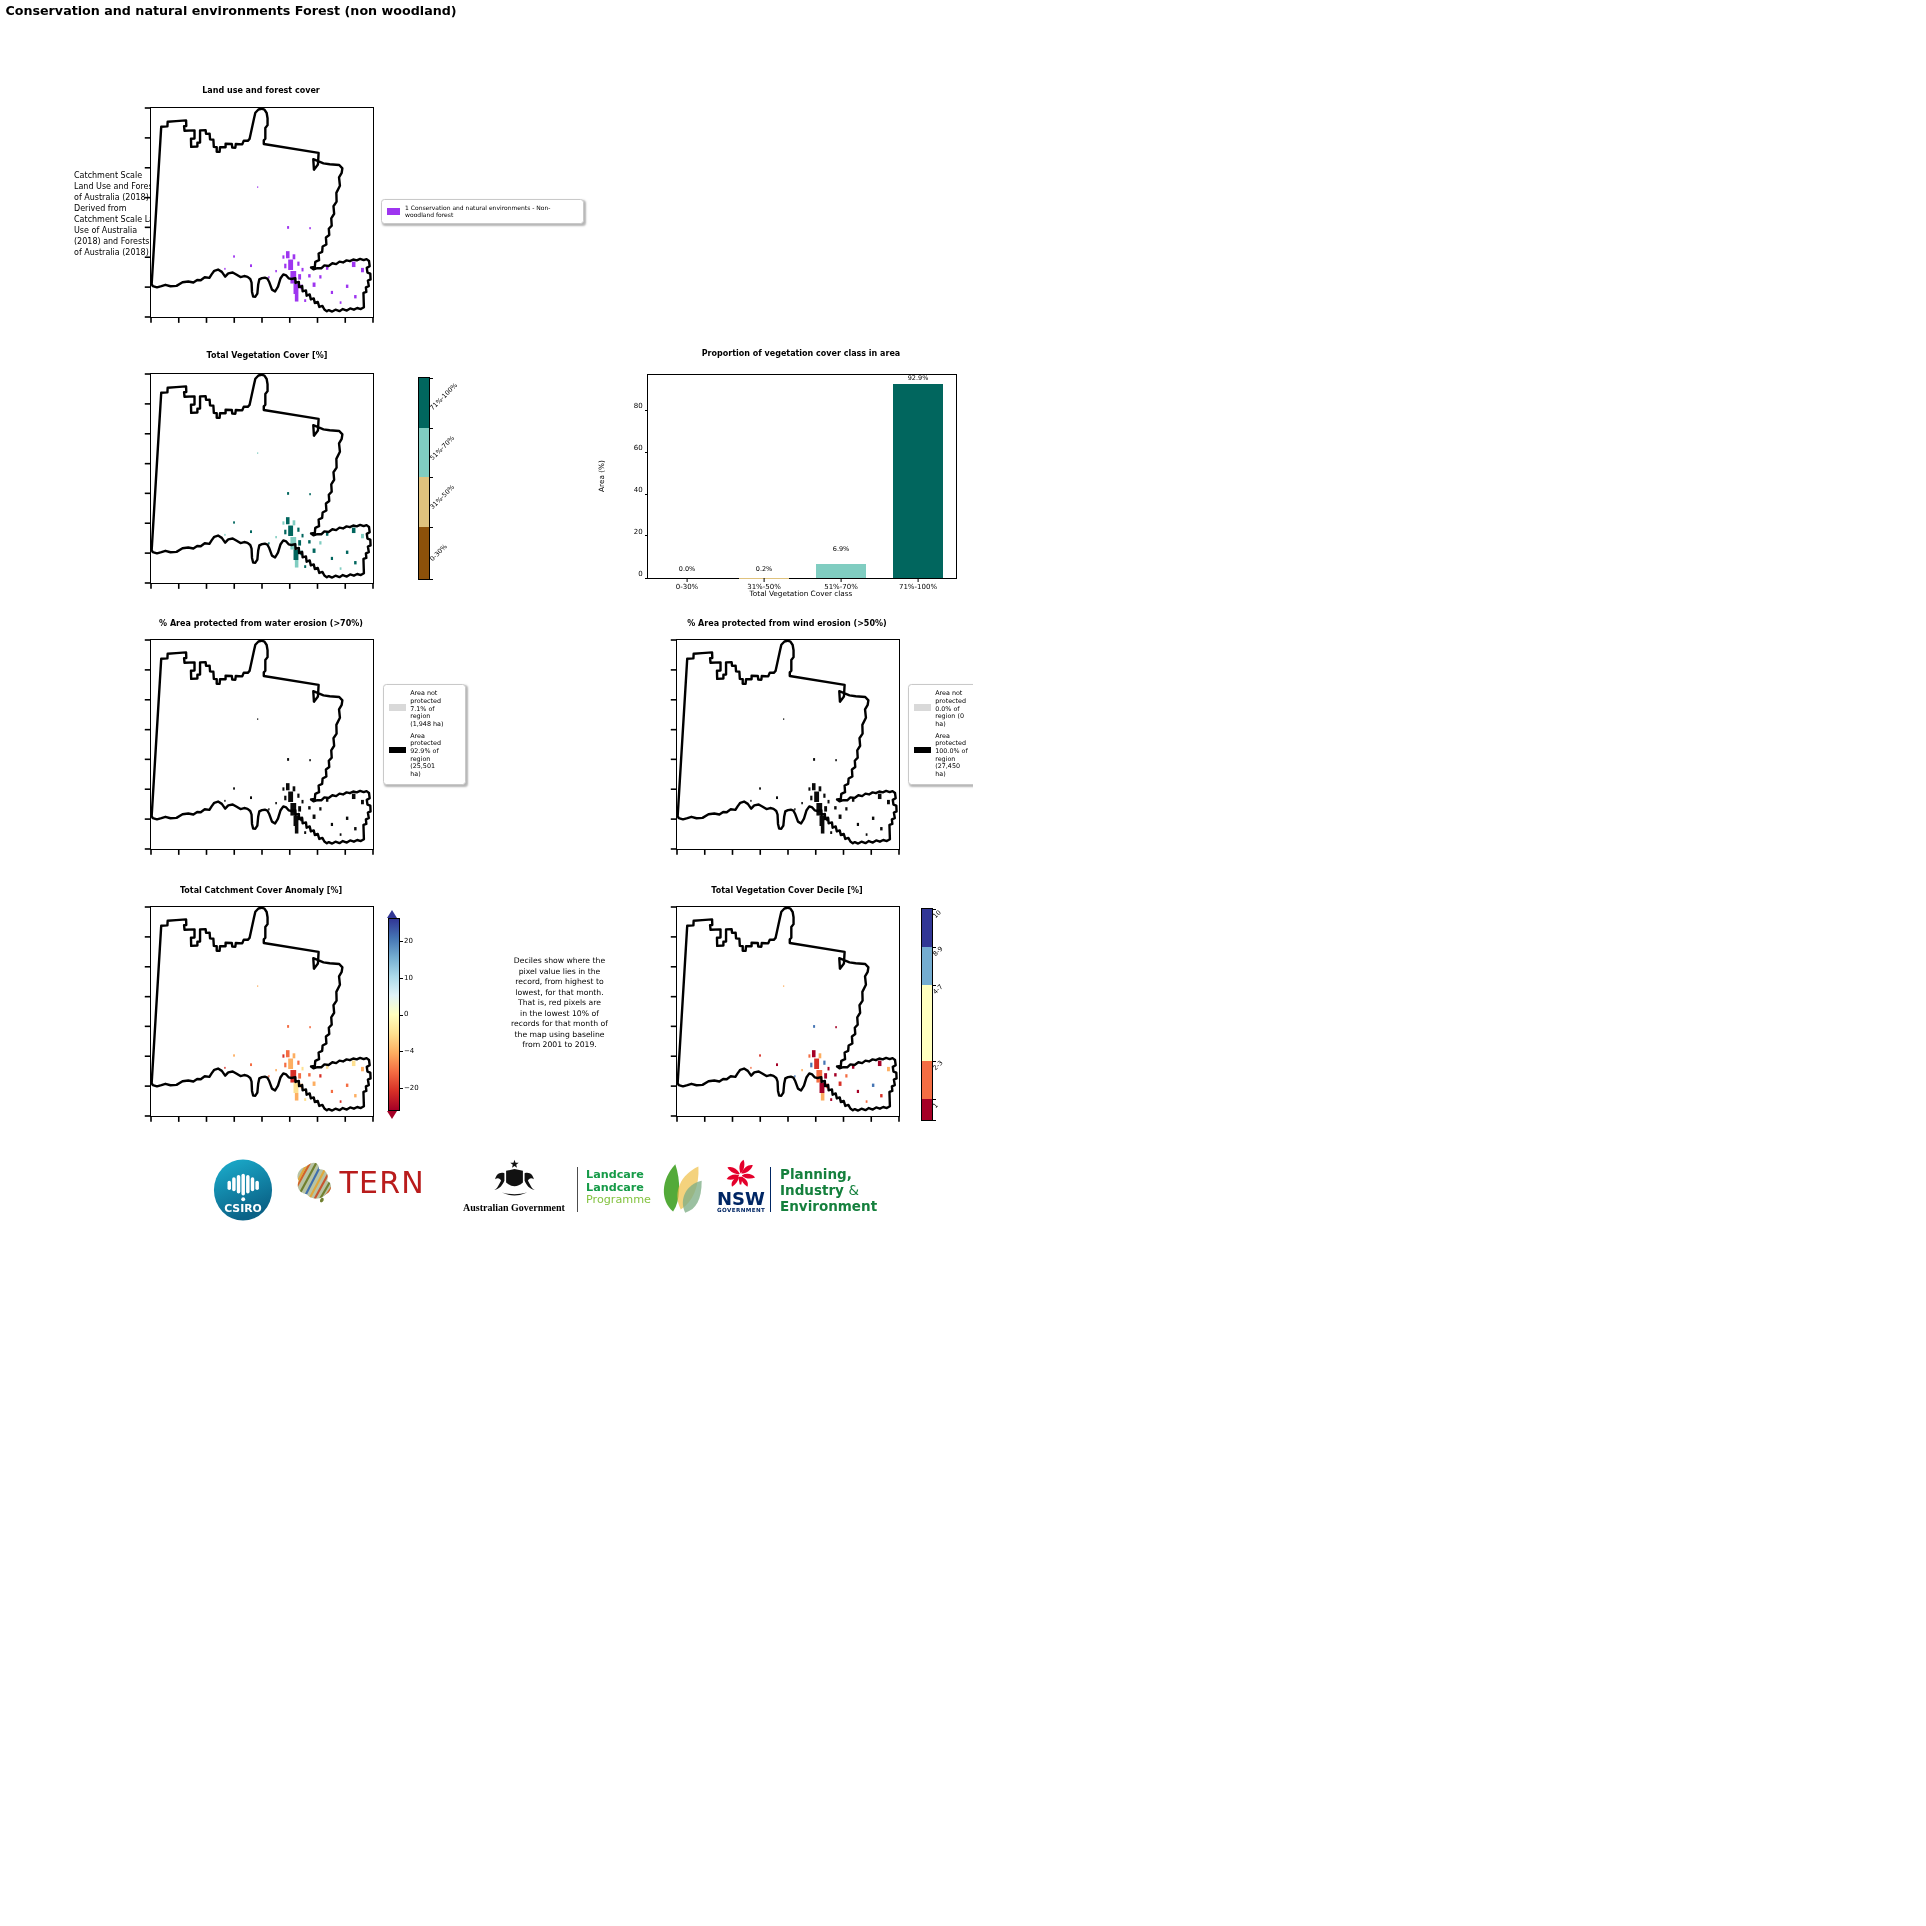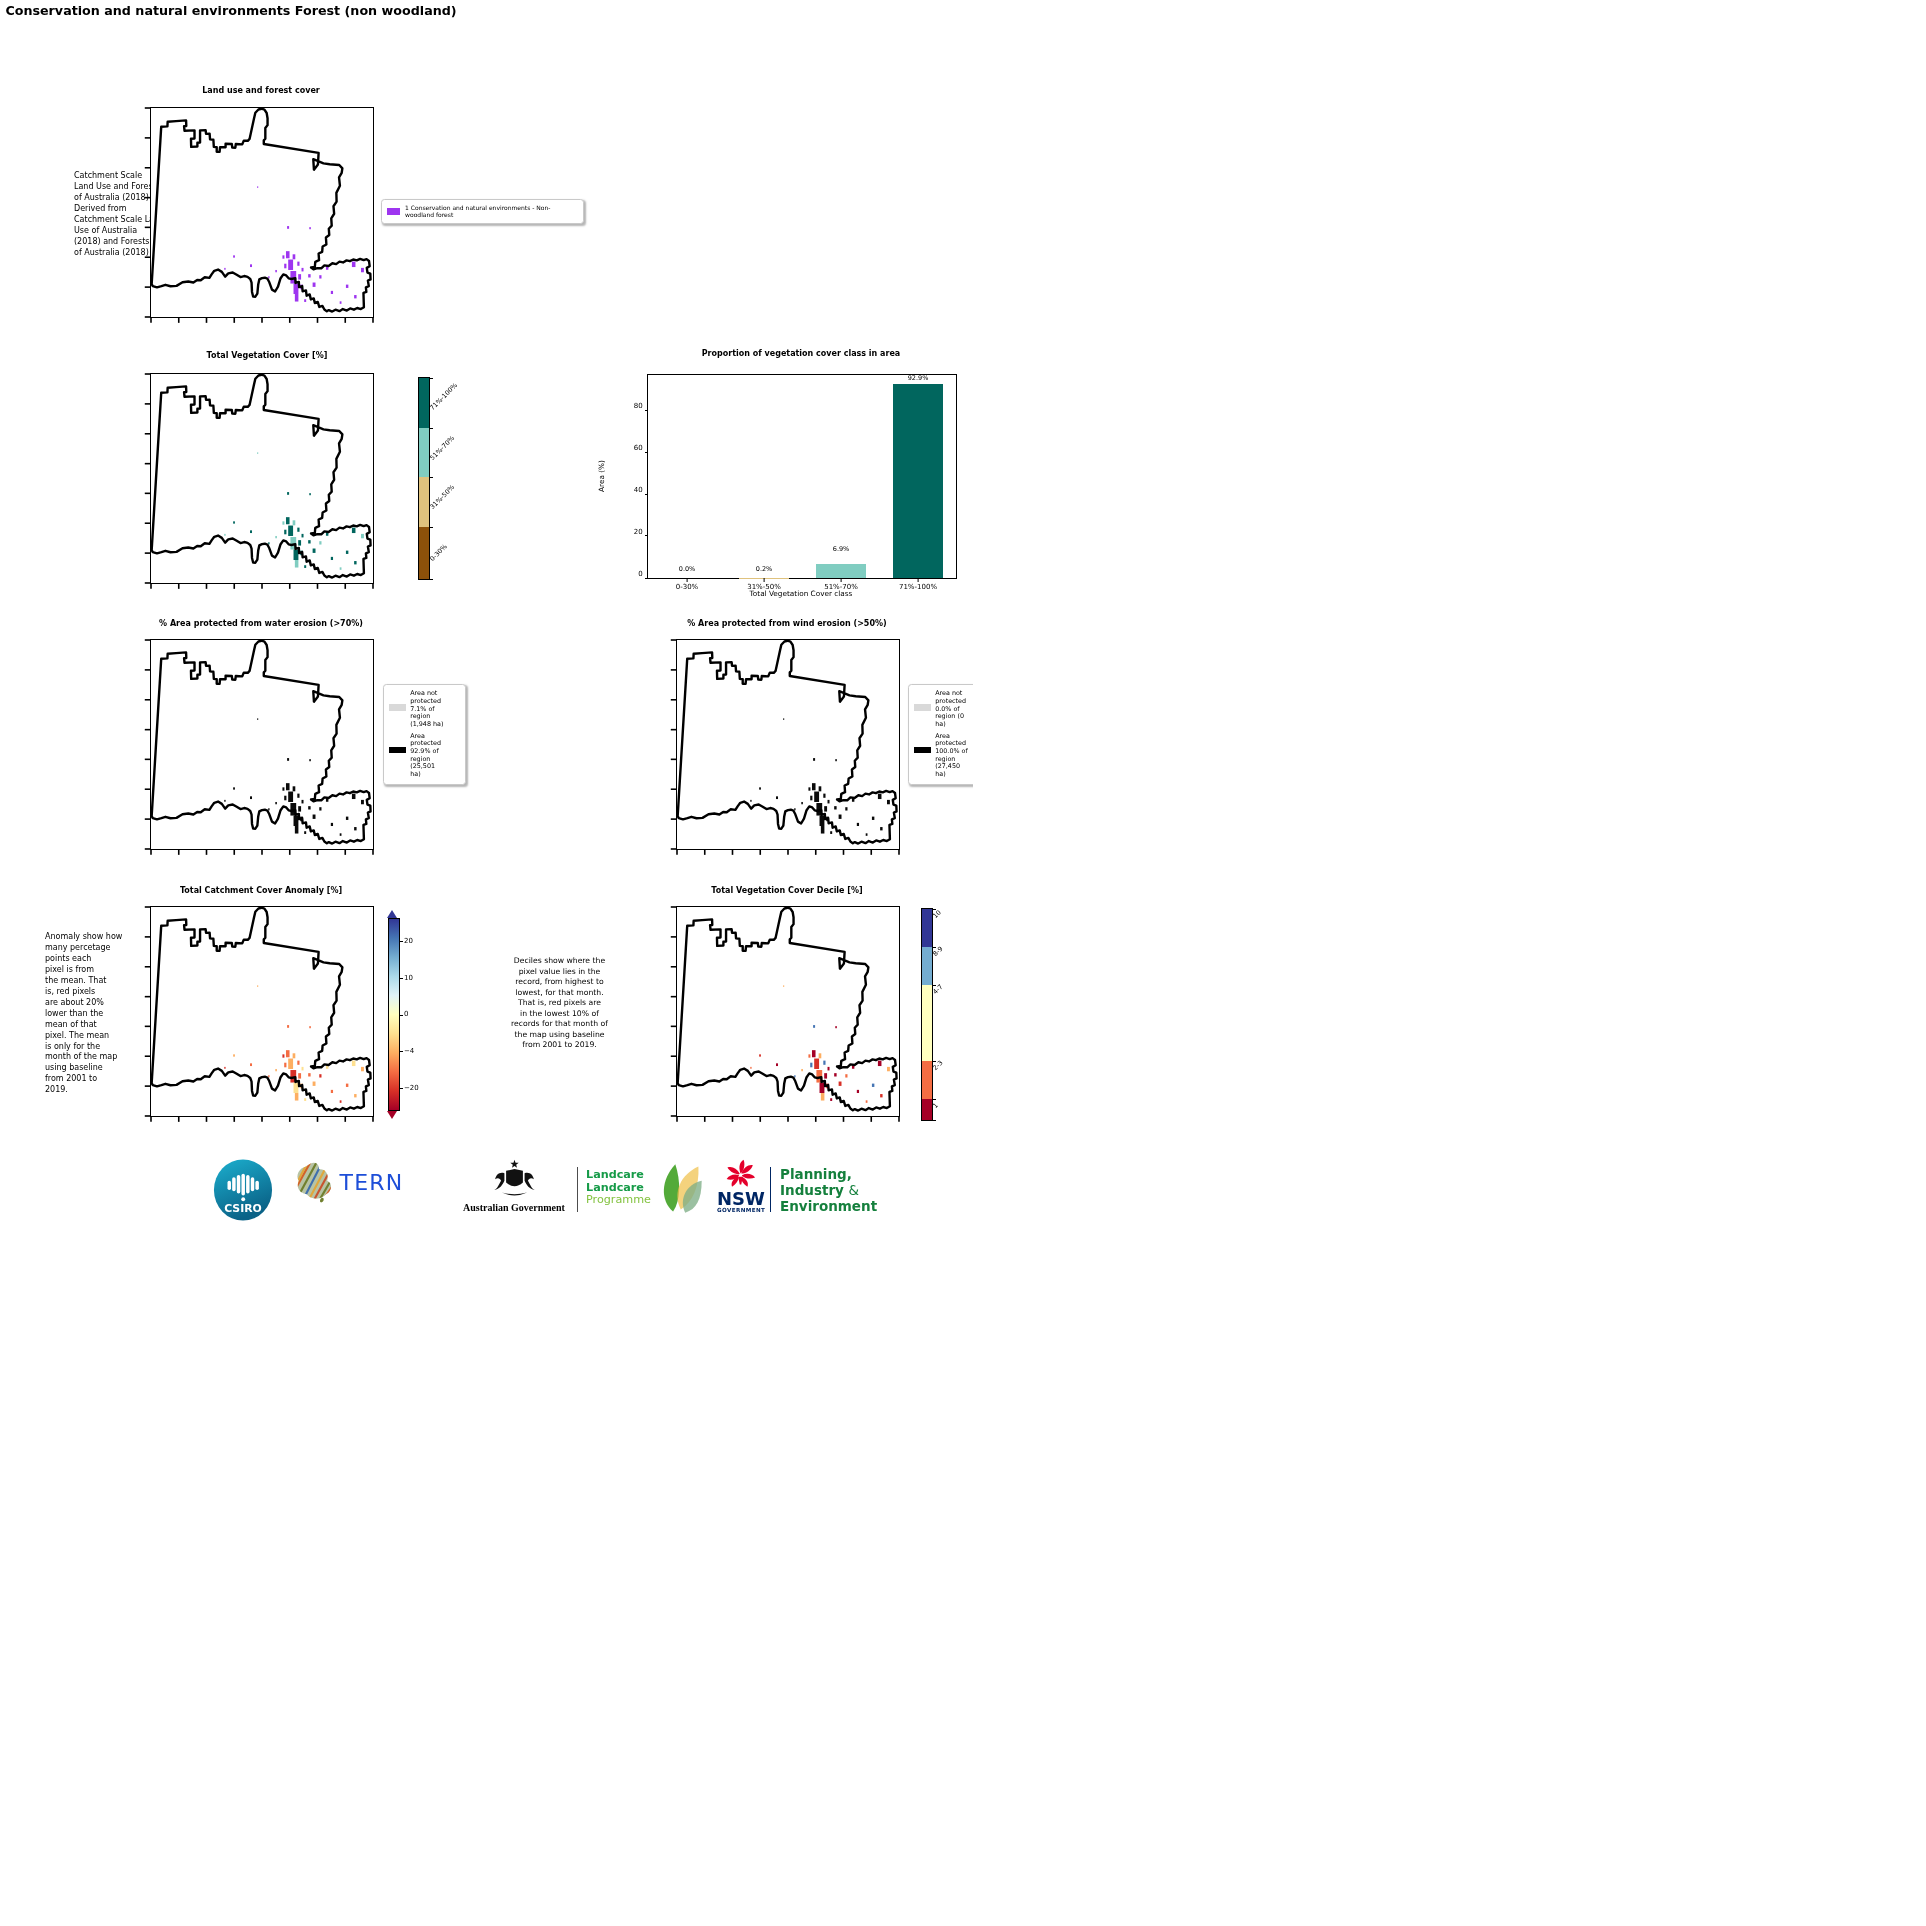--- a/index.html
+++ b/index.html
@@ -33,21 +33,21 @@
   .bar{position:absolute;bottom:0;}
   .bar-val{position:absolute;font-size:6.5px;transform:translateX(-50%);white-space:nowrap;}
   .ytick{position:absolute;right:100%;width:3.5px;height:0.8px;background:#000;}
   .ylab{position:absolute;right:calc(100% + 5.4px);font-size:7px;transform:translateY(-50%);}
   .xtick{position:absolute;top:100%;width:0.8px;height:3.5px;background:#000;transform:translateX(-50%);}
   .xlab{position:absolute;top:calc(100% + 5.4px);font-size:7px;transform:translateX(-50%);white-space:nowrap;}
   .axis-label{font-size:7.3px;white-space:nowrap;}
   .sep{background:#4d4d4d;width:0.8px;}
   .sep-navy{background:#002664;width:1.2px;}
   .csiro-wrap{width:62px;height:62px;}
-  .tern-text{font-size:22px;color:#1d4ed8;letter-spacing:1.2px;line-height:1;}
+  .tern-text{font-size:30px;color:#b91c1c;letter-spacing:1.2px;line-height:1;}
   .ausgov-text{font-family:"Liberation Serif",serif;font-weight:bold;font-size:10px;text-align:center;}
   .nlp{font-size:11.2px;font-weight:bold;line-height:1.12;color:#169b48;}
   .nlp .prog{color:#84c341;font-weight:normal;}
   .nsw-name{font-size:18px;font-weight:bold;color:#002664;line-height:.95;}
   .nsw-sub{font-size:5.6px;font-weight:bold;color:#002664;letter-spacing:0.4px;}
   .agency{font-size:13.5px;font-weight:bold;color:#15803d;line-height:1.2;}
   .agency .light{font-weight:normal;}
 </style>
 </head>
 <body>
@@ -347,35 +347,20 @@
 protected
 100.0% of
 region
 (27,450
 ha)</div>
     </div>
   </div>
 
   <div class="abs panel-title" style="left:261px;top:886px;">Total Catchment Cover Anomaly [%]</div>
   <div class="abs panel-title" style="left:787px;top:886px;">Total Vegetation Cover Decile [%]</div>
-  <div class="abs note" style="left:45px;top:932px;width:99px;">Anomaly show how
-many percetage
-points each
-pixel is from
-the mean. That
-is, red pixels
-are about 20%
-lower than the
-mean of that
-pixel. The mean
-is only for the
-month of the map
-using baseline
-from 2001 to
-2019.</div>
   <div class="abs map-box" style="left:150px;top:906px;width:222px;height:209px;">
     <svg viewBox="0 0 100 100" preserveAspectRatio="none">
         <use href="#ticks"></use>
         <rect x="60.8" y="68.5" width="1.6" height="3.4" fill="#f46d43"></rect>
         <rect x="61.8" y="72.5" width="2.2" height="5" fill="#fdae61"></rect>
         <rect x="62.8" y="78" width="2.6" height="6" fill="#d73027"></rect>
         <rect x="64.2" y="84" width="2.2" height="5" fill="#fee090"></rect>
         <rect x="64.8" y="89" width="1.6" height="3.6" fill="#fdae61"></rect>
         <rect x="60" y="74.5" width="1" height="2.2" fill="#f46d43"></rect>
         <rect x="66.3" y="79.5" width="1.3" height="2.6" fill="#f46d43"></rect>

